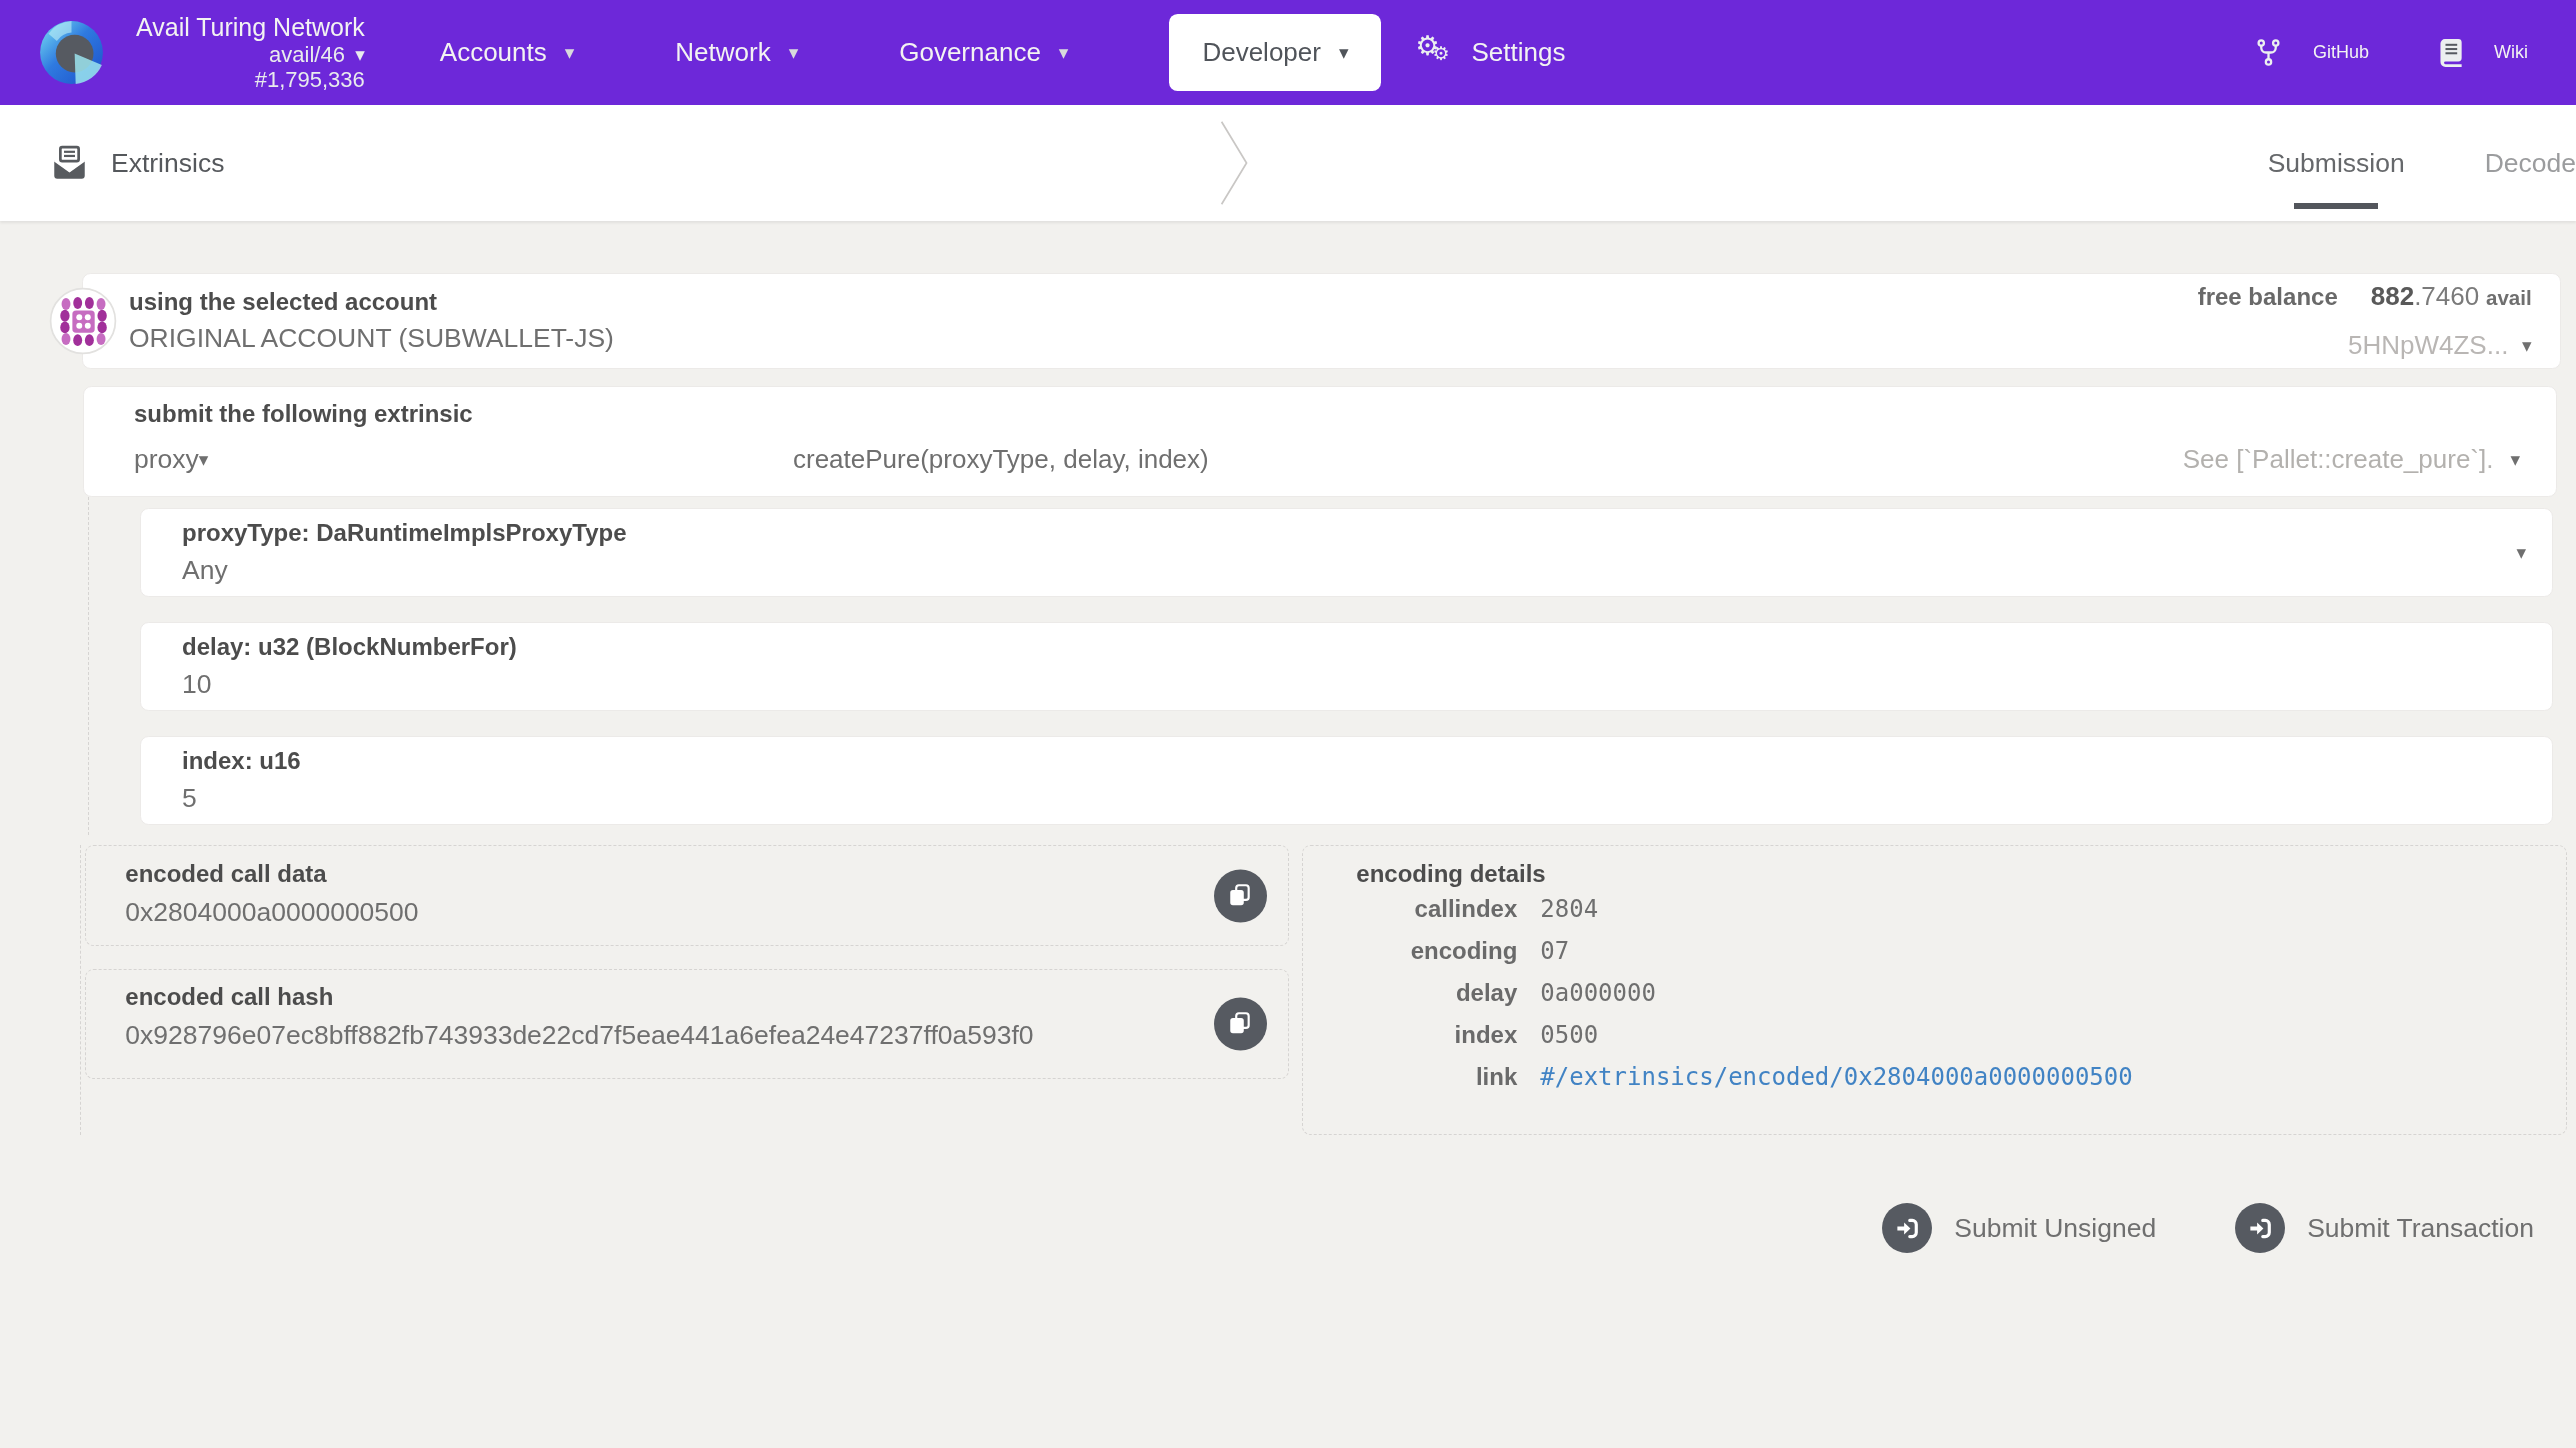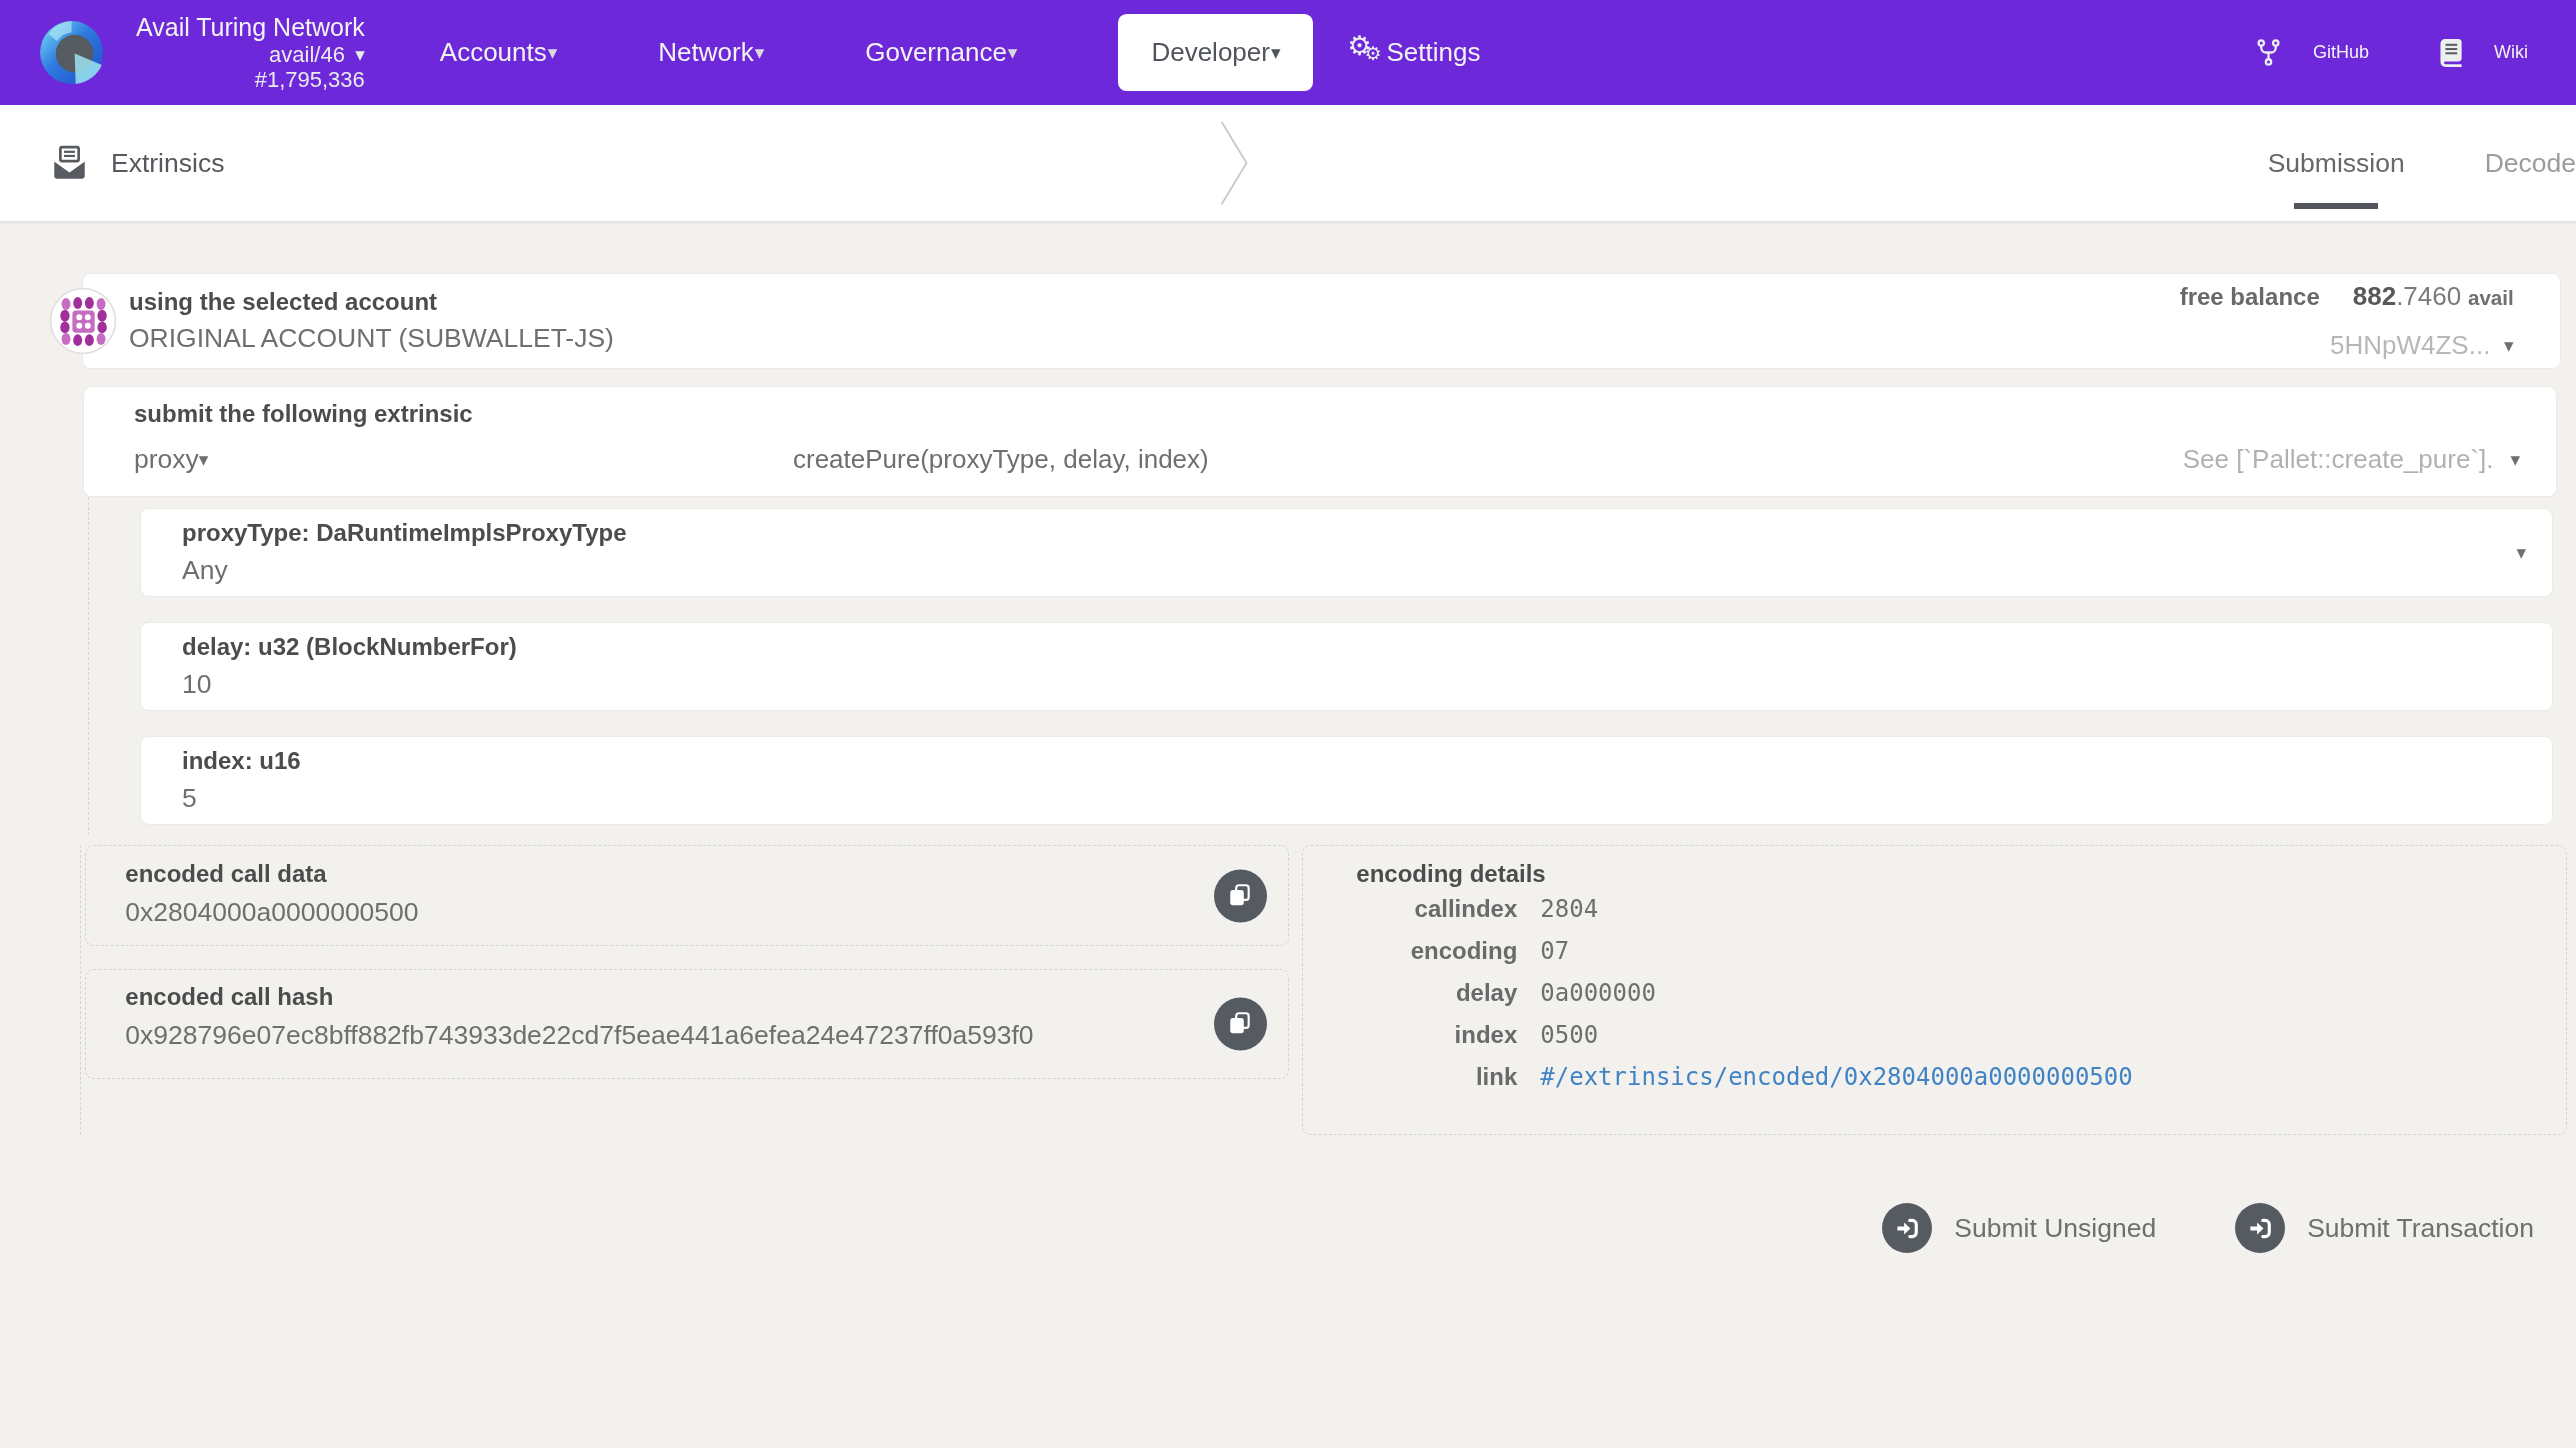--- a/index.html
+++ b/index.html
@@ -19,21 +19,21 @@
   .logo { width:67px; height:67px; margin-left:38px; flex:0 0 auto; cursor:pointer; }
   .brand-text {
     margin-left:31px; display:flex; flex-direction:column; align-items:flex-end;
   }
   .brand-title { font-size:25px; line-height:29px; white-space:nowrap; }
   .brand-sub { font-size:22px; line-height:25px; color:#e9ebed; display:flex; align-items:center; gap:10.3px; }
   .brand-block { font-size:22px; line-height:25px; color:#e9ebed; }
   .caret { font-family:"DejaVu Sans", sans-serif; font-size:19px; line-height:1; }
   .nav-menus { display:flex; align-items:center; margin-left:75px; }
   .nav-item {
-    display:flex; align-items:center; gap:1px;
+    display:flex; align-items:center; gap:18px;
     font-size:26px; margin-right:101px; cursor:pointer; white-space:nowrap;
   }
   .nav-item .caret { color:#d8dadc; }
   .nav-item.active {
     background:#ffffff; color:#50545a; border-radius:8.6px;
     height:77px; padding:0 33px; margin-right:34px;
   }
   .nav-item.active .caret { color:#50545a; }
   .gears { position:relative; width:38px; height:34px; font-family:"DejaVu Sans", sans-serif; color:#eceff0; }
   .gears .g1 { position:absolute; left:0; top:-5.1px; font-size:27px; }
@@ -61,21 +61,21 @@
     background:#fff; border:1.7px solid #eceae8; border-radius:8.6px;
   }
   .account-card {
     margin:0 15.4px 0 82px; height:96px; position:relative;
     display:flex; align-items:center;
   }
   .identicon { position:absolute; left:-34px; top:50%; transform:translateY(-50%); width:68px; height:68px; }
   .account-left { margin-left:46px; display:flex; flex-direction:column; gap:7.7px; }
   .field-label { font-size:24px; font-weight:bold; color:#4c4c4c; }
   .field-value { font-size:26.5px; color:#6f6f6f; }
-  .account-right { margin-left:auto; margin-right:46px; display:flex; flex-direction:column; align-items:flex-end; gap:18px; cursor:pointer;text-align:right; }
+  .account-right { margin-left:auto; margin-right:28px; display:flex; flex-direction:column; align-items:flex-end; gap:18px; cursor:pointer;text-align:right; }
   .balance-row { display:flex; align-items:baseline; gap:33px; }
   .balance-label { font-size:24px; font-weight:bold; color:#696969; }
   .balance-int { font-size:26px; font-weight:bold; color:#595959; }
   .balance-frac { font-size:26px; color:#7a7a7a; }
   .balance-unit { font-size:20.5px; font-weight:bold; color:#6f6f6f; margin-left:6.8px; }
   .address-row { display:flex; align-items:center; gap:13.7px; }
   .address-short { font-size:26px; color:#b9b6b4; }
   .address-row .caret { color:#707070; }
   
   .extrinsic-card { margin:17px 19px 0 83px; padding:13px 0 20.5px 0; }

